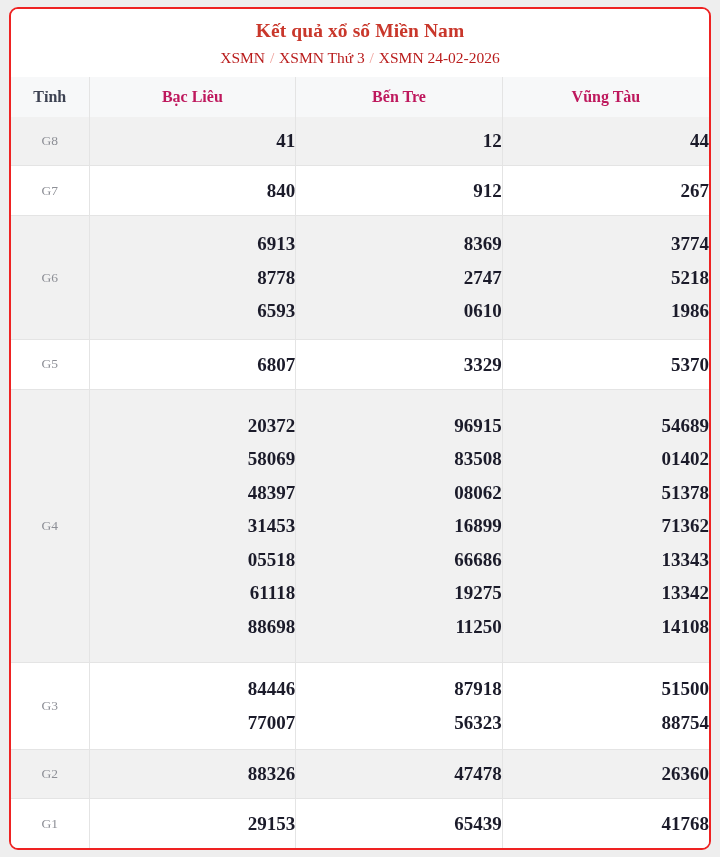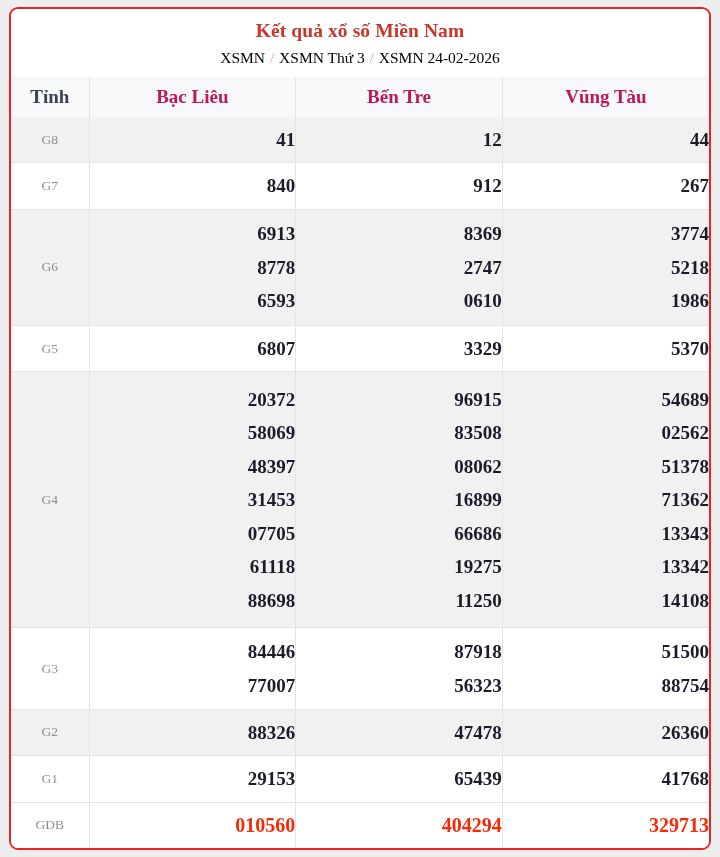--- a/index.html
+++ b/index.html
@@ -46,21 +46,21 @@
     line-height: 1.25;
     margin: 0 0 6px;
   }
   .breadcrumb {
     font-size: 15.5px;
     color: #e8635a;
     line-height: 1.2;
     white-space: nowrap;
   }
   .breadcrumb .crumb {
-    color: #000000;
+    color: #b91c1c;
   }
   .breadcrumb .crumb-sep {
     color: #efa09a;
     padding: 0 1px;
   }
 
   
   .kq-table {
     flex: 1 1 auto;
     width: 100%;
@@ -80,21 +80,21 @@
     vertical-align: middle;
     padding: 0;
   }
   .kq-table tr > *:last-child { border-right: none; }
   .kq-table tr:first-child > * { border-top: none; }
   .kq-table tr:last-child > *  { border-bottom: none; }
 
   thead th {
     background: #f7f8f9;
     height: 40px;
-    font-size: 19px;
+    font-size: 16px;
     font-weight: bold;
   }
   th.th-tinh {
     color: #3d4252;
     font-weight: bold;
   }
   th.th-prov {
     color: #be185d;
     font-weight: bold;
   }
@@ -204,36 +204,36 @@
             <span class="num">5370</span>
           </td>
         </tr>
         <tr class="row-shade">
           <td class="rank-cell">G4</td>
           <td class="nums-cell">
             <span class="num">20372</span>
             <span class="num">58069</span>
             <span class="num">48397</span>
             <span class="num">31453</span>
-            <span class="num">07705</span>
+            <span class="num">05518</span>
             <span class="num">61118</span>
             <span class="num">88698</span>
           </td>
           <td class="nums-cell">
             <span class="num">96915</span>
             <span class="num">83508</span>
             <span class="num">08062</span>
             <span class="num">16899</span>
             <span class="num">66686</span>
             <span class="num">19275</span>
             <span class="num">11250</span>
           </td>
           <td class="nums-cell">
             <span class="num">54689</span>
-            <span class="num">02562</span>
+            <span class="num">01402</span>
             <span class="num">51378</span>
             <span class="num">71362</span>
             <span class="num">13343</span>
             <span class="num">13342</span>
             <span class="num">14108</span>
           </td>
         </tr>
         <tr class="row-plain">
           <td class="rank-cell">G3</td>
           <td class="nums-cell">
@@ -266,28 +266,16 @@
           <td class="nums-cell">
             <span class="num">29153</span>
           </td>
           <td class="nums-cell">
             <span class="num">65439</span>
           </td>
           <td class="nums-cell">
             <span class="num">41768</span>
           </td>
         </tr>
-        <tr class="row-plain row-gdb">
-          <td class="rank-cell">GDB</td>
-          <td class="nums-cell">
-            <span class="num">010560</span>
-          </td>
-          <td class="nums-cell">
-            <span class="num">404294</span>
-          </td>
-          <td class="nums-cell">
-            <span class="num">329713</span>
-          </td>
-        </tr>
       </tbody>
   </table>
 
 </div>
 
 </body></html>

